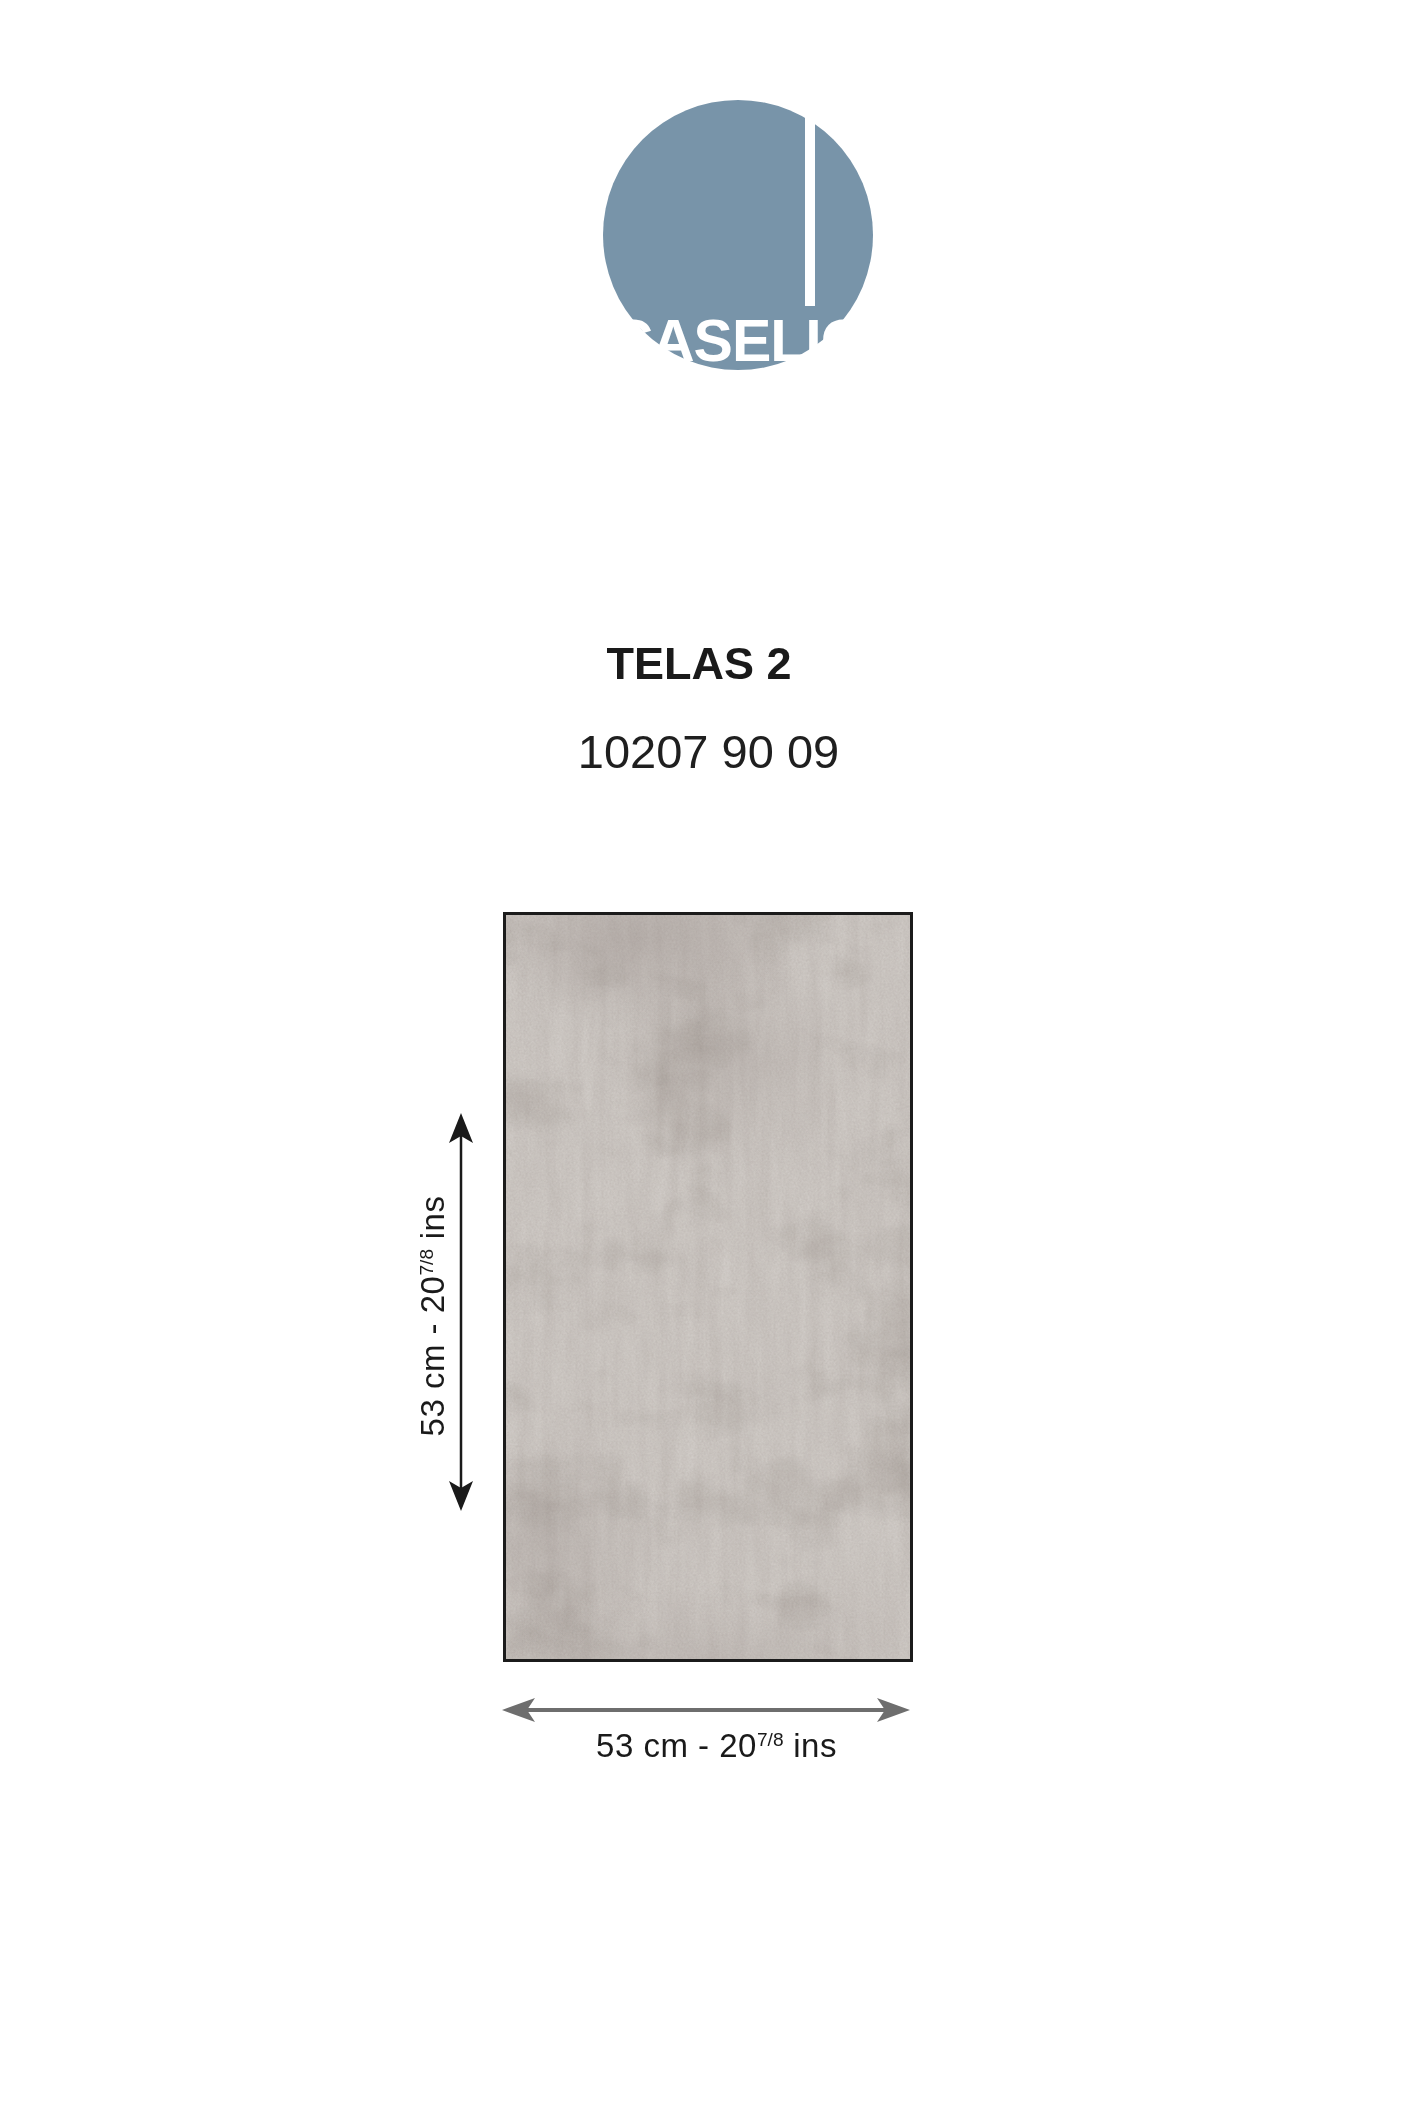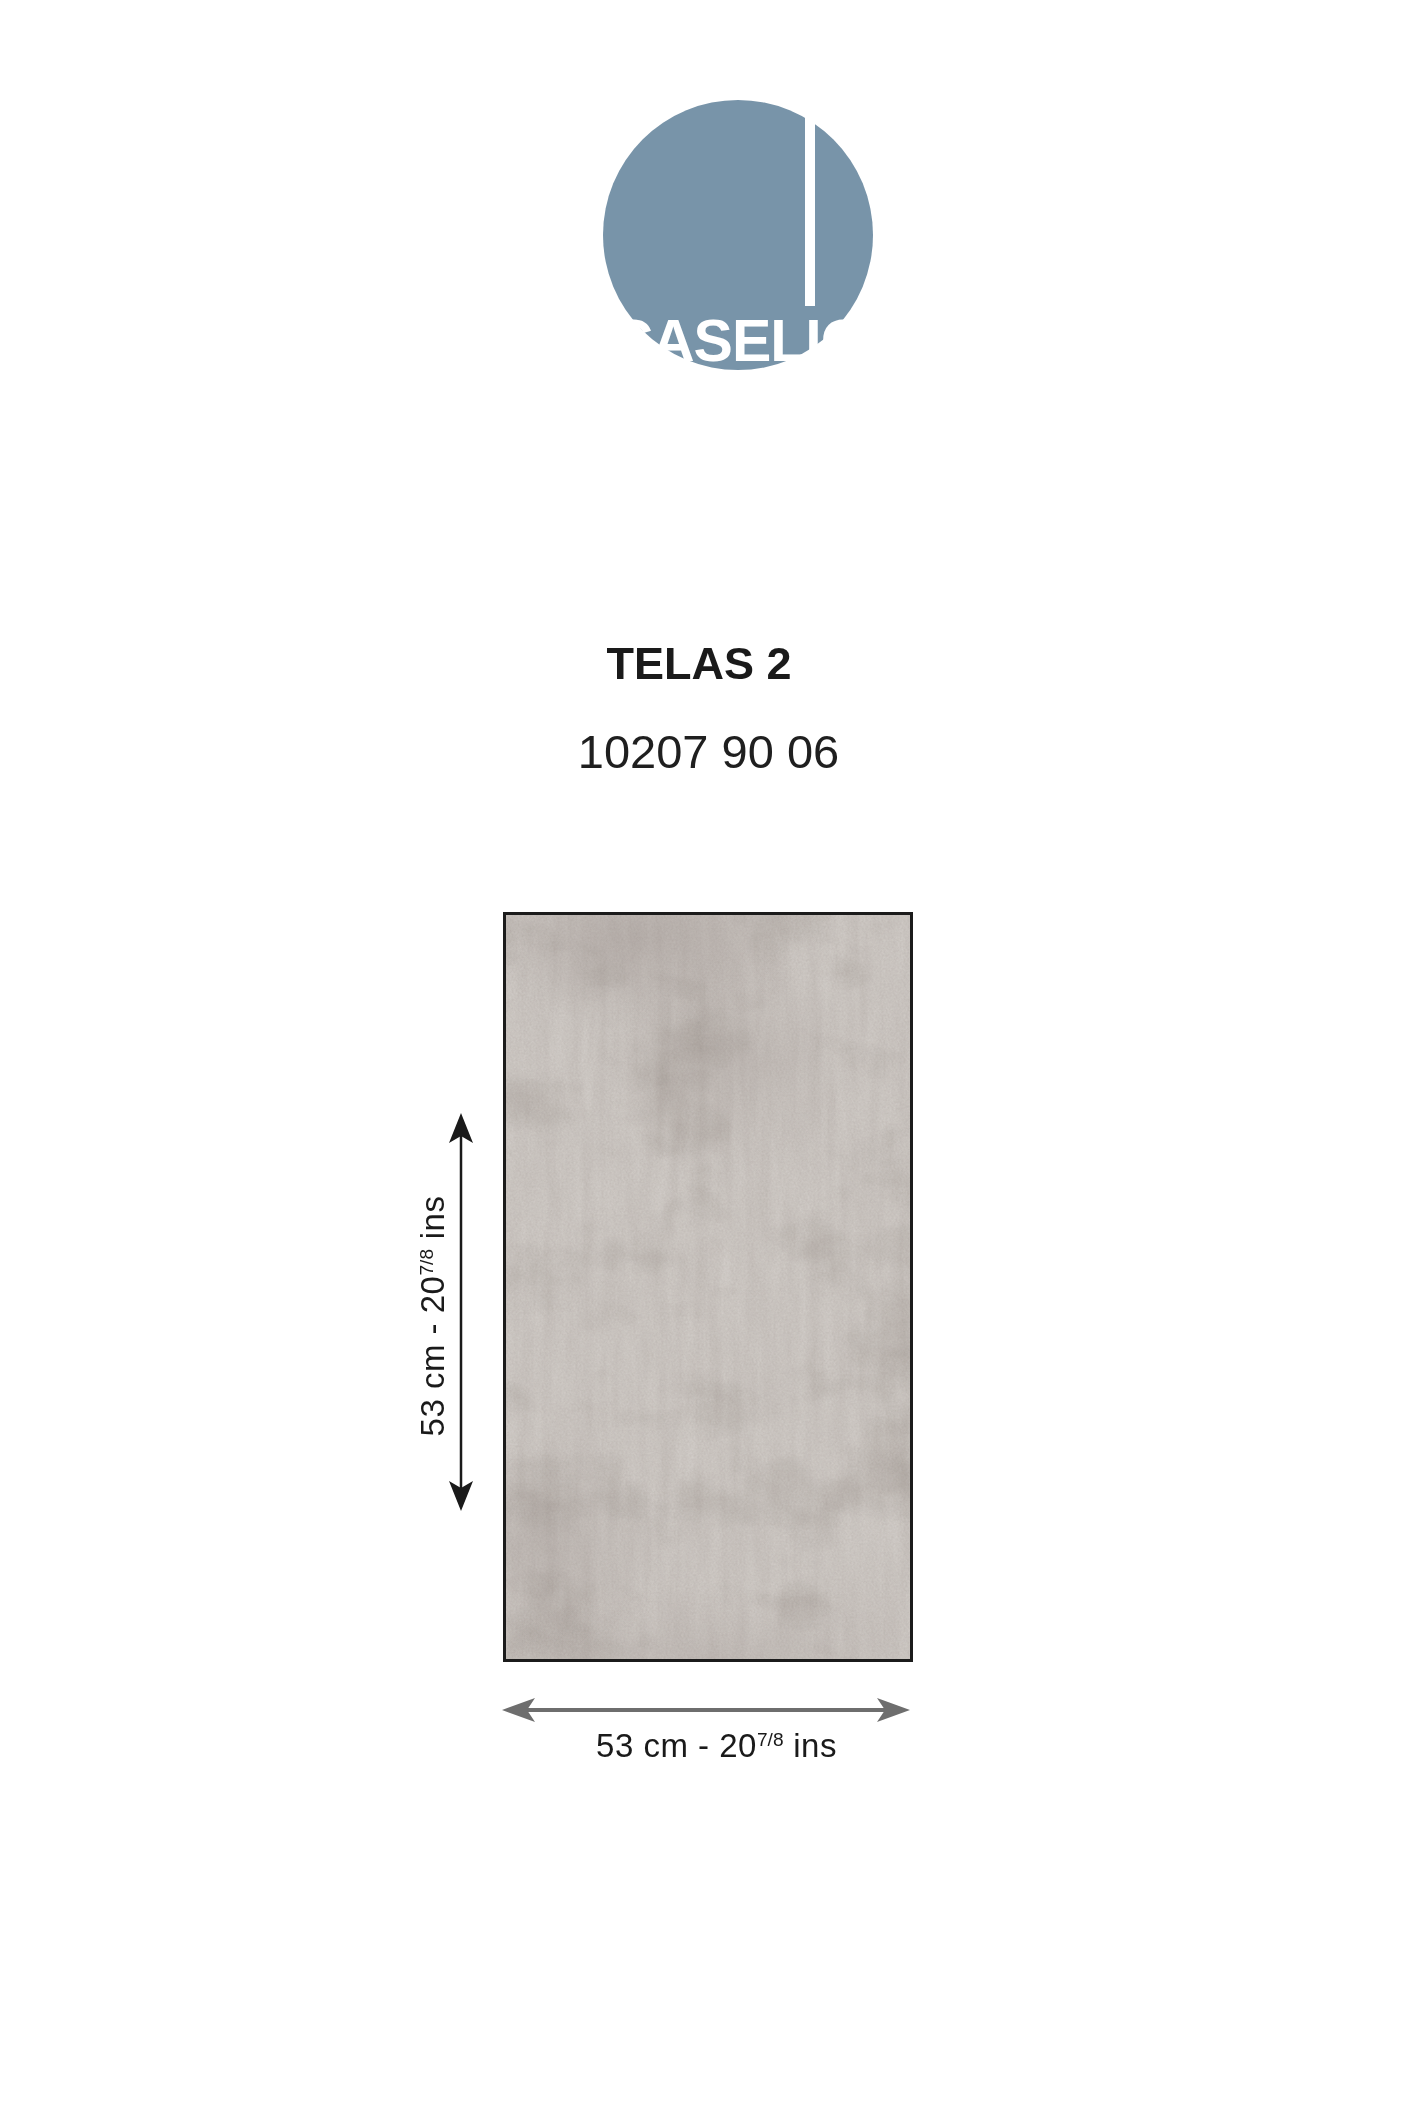--- a/index.html
+++ b/index.html
@@ -81,21 +81,21 @@
 
 <div class="sheet">
 
   <div class="logo">
     <div class="logo-circle"></div>
     <div class="logo-wordmark">CASELIO</div>
     <div class="logo-i-bar"></div>
   </div>
 
   <div class="product-name">TELAS 2</div>
-  <div class="product-ref">10207 90 06</div>
+  <div class="product-ref">10207 90 09</div>
 
   <div class="swatch">
     <svg viewBox="0 0 404 744" preserveAspectRatio="none" aria-hidden="true">
       <defs>
         <filter id="fabric" x="0%" y="0%" width="100%" height="100%">
           <feFlood flood-color="#dbd7d3" result="base"></feFlood>
           <feTurbulence type="fractalNoise" baseFrequency="0.5 0.45" numOctaves="3" seed="8" stitchTiles="stitch" result="n1"></feTurbulence>
           <feColorMatrix in="n1" type="saturate" values="0" result="g1"></feColorMatrix>
           <feComponentTransfer in="g1" result="w1">
             <feFuncR type="table" tableValues="0.78 1"></feFuncR>

